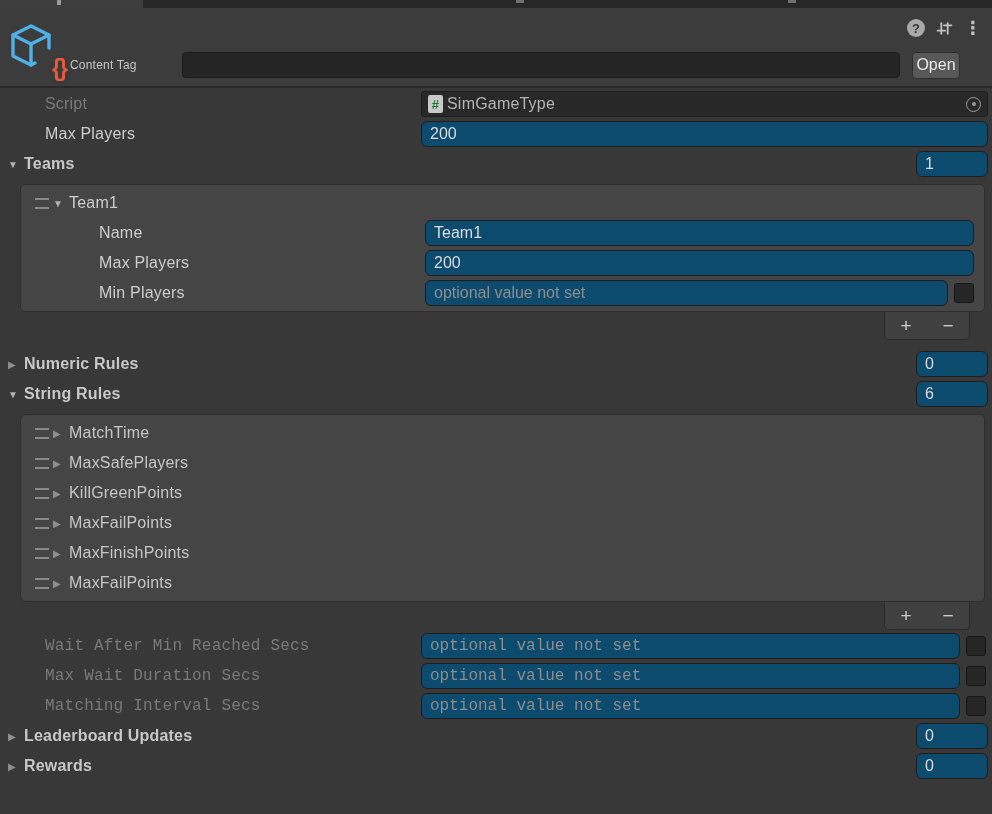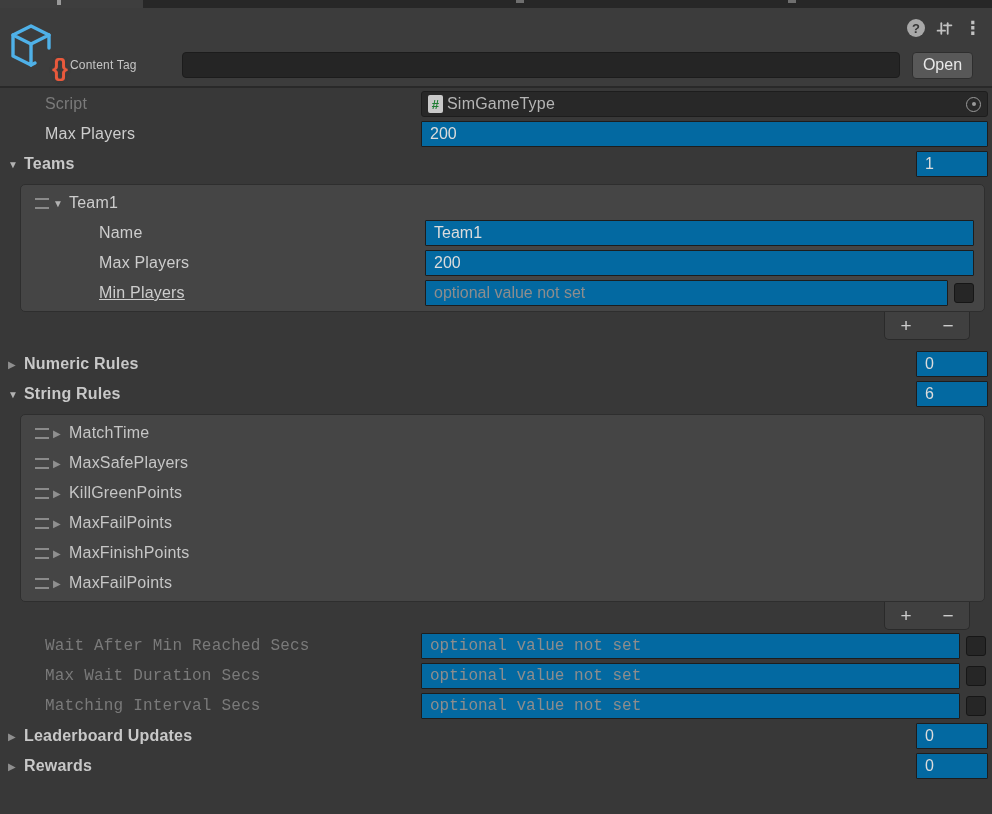--- a/index.html
+++ b/index.html
@@ -25,52 +25,52 @@
   .hdr-main{flex:1;display:flex;flex-direction:column;margin-left:6px;}
   .hdr-top{height:40px;display:flex;align-items:center;}
   .title{font-size:19px;color:#c9c9c9;letter-spacing:0.2px;}
   .hdr-icons{margin-left:auto;display:flex;align-items:center;gap:11px;padding-right:2px;}
   .help-circle{width:18px;height:18px;border-radius:50%;background:#a8a8a8;color:#363636;font-size:13px;font-weight:700;display:flex;align-items:center;justify-content:center;cursor:pointer;}
   .preset-icon{display:flex;align-items:center;cursor:pointer;}
   .kebab{color:#c2c2c2;font-size:18px;font-weight:700;cursor:pointer;line-height:1;}
   .hdr-row2{height:34px;display:flex;align-items:center;}
   .ct-label{font-size:12px;color:#c6c6c6;flex:0 0 112px;letter-spacing:0.2px;}
   .ct-field{flex:1;max-width:718px;height:26px;background:#252525;border:1px solid #1c1c1c;border-radius:4px;color:#d8d8d8;font-size:16px;padding:0 8px;box-sizing:border-box;outline:none;font-family:inherit;}
-  .open-btn{margin-left:12px;width:61px;height:27px;background:#585858;border:1px solid #2e2e2e;border-radius:4px;color:#e8e8e8;font-size:16px;font-family:inherit;cursor:pointer;padding:0;}
+  .open-btn{margin-left:12px;width:48px;height:27px;background:#585858;border:1px solid #2e2e2e;border-radius:4px;color:#e8e8e8;font-size:16px;font-family:inherit;cursor:pointer;padding:0;}
 
   
   .irow{height:30px;display:flex;align-items:center;box-sizing:border-box;padding-left:45px;font-size:16px;letter-spacing:0.2px;}
   .irow .lbl{flex:0 0 376px;color:#cdcdcd;white-space:nowrap;}
   .irow.section{padding-left:8px;}
   .irow.section .lbl{flex:0 1 auto;font-weight:700;color:#c8c8c8;}
   .arrow{width:16px;flex:0 0 16px;font-size:10px;color:#b2b2b2;text-align:left;cursor:pointer;}
   .arrow.closed{color:#8f8f8f;}
   .fa{flex:1;display:flex;align-items:center;margin-right:4px;}
-  .tfield{height:26px;background:#0369a1;border:1px solid #1d1d1d;border-radius:1px;color:#dcdcdc;font-size:16px;padding:0 8px;box-sizing:border-box;outline:none;width:100%;font-family:inherit;}
+  .tfield{height:26px;background:#0c4a6e;border:1px solid #1d1d1d;border-radius:6px;color:#dcdcdc;font-size:16px;padding:0 8px;box-sizing:border-box;outline:none;width:100%;font-family:inherit;}
   input::placeholder{color:#8d8d8d;opacity:1;}
   .count{margin-left:auto;width:72px;flex:0 0 72px;}
   .lbl.disabled{color:#7a7a7a;}
 
   
   .obj-field{flex:1;height:26px;background:#282828;border:1px solid #1d1d1d;border-radius:3px;display:flex;align-items:center;padding:0 6px;box-sizing:border-box;cursor:pointer;}
   .cs-icon{width:15px;height:18px;background:#c9c9c9;border-radius:2px;color:#1e7d32;font-size:13px;font-weight:700;display:flex;align-items:center;justify-content:center;margin-right:4px;flex:0 0 15px;}
   .obj-text{color:#b5b5b5;font-size:16px;}
   .picker{margin-left:auto;width:13px;height:13px;border:1.5px solid #9a9a9a;border-radius:50%;position:relative;cursor:pointer;flex:0 0 13px;}
   .picker::after{content:"";position:absolute;left:50%;top:50%;width:4px;height:4px;margin:-2px 0 0 -2px;border-radius:50%;background:#9a9a9a;}
 
   
   .panel{margin:5px 7px 0 20px;background:#454545;border:1px solid #2e2e2e;border-radius:5px;padding:3px 0;box-sizing:border-box;}
   .prow{height:30px;display:flex;align-items:center;box-sizing:border-box;font-size:16px;letter-spacing:0.2px;}
   .prow.phead{padding-left:14px;}
   .drag{width:14px;height:7px;border-top:2px solid #8a8a8a;border-bottom:2px solid #8a8a8a;margin-right:4px;flex:0 0 14px;cursor:grab;}
   .ptitle{color:#cdcdcd;}
   .prow.pfield{padding-left:78px;}
   .prow.pfield .plbl{flex:0 0 326px;color:#cdcdcd;}
   .prow.pfield .pfa{flex:1;display:flex;align-items:center;margin-right:10px;}
-  .plbl.disabled{color:#7a7a7a;text-decoration:underline;}
+  .plbl.disabled{color:#7a7a7a;}
   .checkbox{width:18px;height:18px;background:#262626;border:1px solid #161616;border-radius:3px;margin-left:6px;flex:0 0 18px;cursor:pointer;}
 
   .list-footer{width:86px;height:28px;margin:0 22px 0 auto;background:#404040;border:1px solid #2a2a2a;border-top:none;border-radius:0 0 5px 5px;display:flex;align-items:center;justify-content:space-around;box-sizing:border-box;}
   .list-footer .fbtn{background:none;border:none;color:#cccccc;font-size:19px;line-height:1;cursor:pointer;padding:0 6px;font-family:inherit;}
 
   
   .prow.rule{padding-left:14px;color:#c6c6c6;}
   .rule .arrow{margin-right:0;}
 
   

